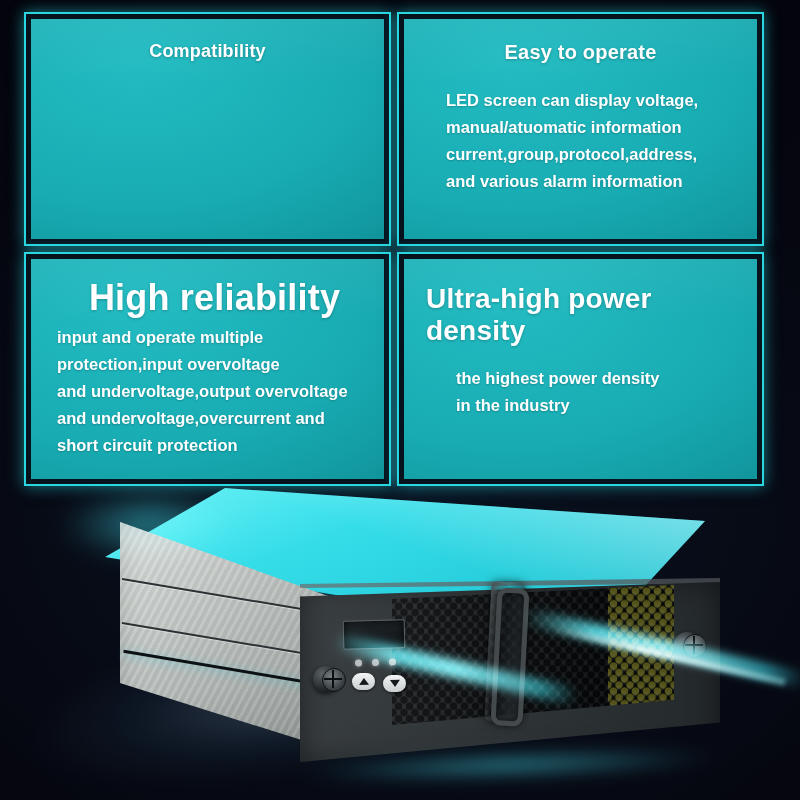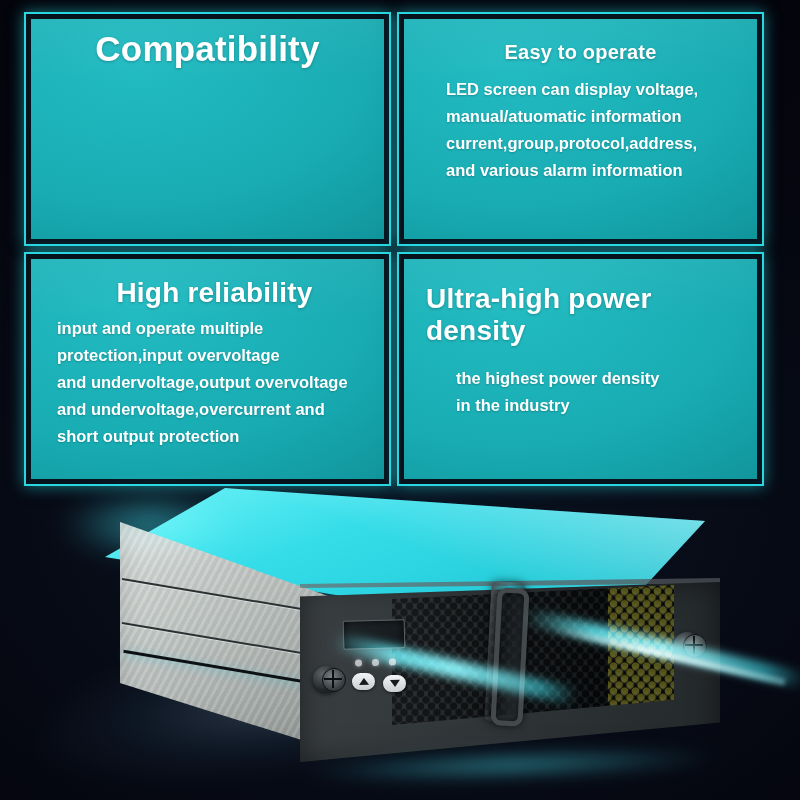--- a/index.html
+++ b/index.html
@@ -50,25 +50,25 @@
     text-shadow:0 1px 3px rgba(0,0,0,.25);
   }
   .p-title.left{text-align:left;}
   .p-body{
     color:#ffffff;font-weight:bold;font-size:16.5px;line-height:27px;
     text-shadow:0 1px 2px rgba(0,0,0,.22);
   }
   .p-body div{white-space:nowrap;}
 
   
-  .panel.compatibility .p-title{font-size:35px;}
+  .panel.compatibility .p-title{margin-top:12px;font-size:18px;}
   .panel.compatibility .p-body{margin-top:26px;padding-left:46px;}
   .panel.easy .p-title{margin-top:12px;font-size:20px;}
-  .panel.easy .p-body{margin-top:12px;padding-left:26px;}
-  .panel.reliability .p-title{margin-top:8px;font-size:28px;padding-left:14px;}
+  .panel.easy .p-body{margin-top:23px;padding-left:26px;}
+  .panel.reliability .p-title{margin-top:8px;font-size:36px;padding-left:14px;}
   .panel.reliability .p-body{margin-top:6px;padding-left:10px;}
   .panel.density .p-title{margin-top:14px;font-size:28px;text-align:left;padding-left:6px;}
   .panel.density .p-body{margin-top:18px;padding-left:36px;}
 
   
   .product{
     position:absolute;left:0;top:470px;width:800px;height:330px;
   }
   
   .floor-glow{
@@ -279,21 +279,21 @@
     </div>
 
     <div class="panel reliability">
       <div class="panel-inner">
         <div class="p-title">High reliability</div>
         <div class="p-body">
           <div>input and operate multiple</div>
           <div>protection,input overvoltage</div>
           <div>and undervoltage,output overvoltage</div>
           <div>and undervoltage,overcurrent and</div>
-          <div>short output protection</div>
+          <div>short circuit protection</div>
         </div>
       </div>
     </div>
 
     <div class="panel density">
       <div class="panel-inner">
         <div class="p-title left">Ultra-high power density</div>
         <div class="p-body">
           <div>the highest power density</div>
           <div>in the industry</div>

